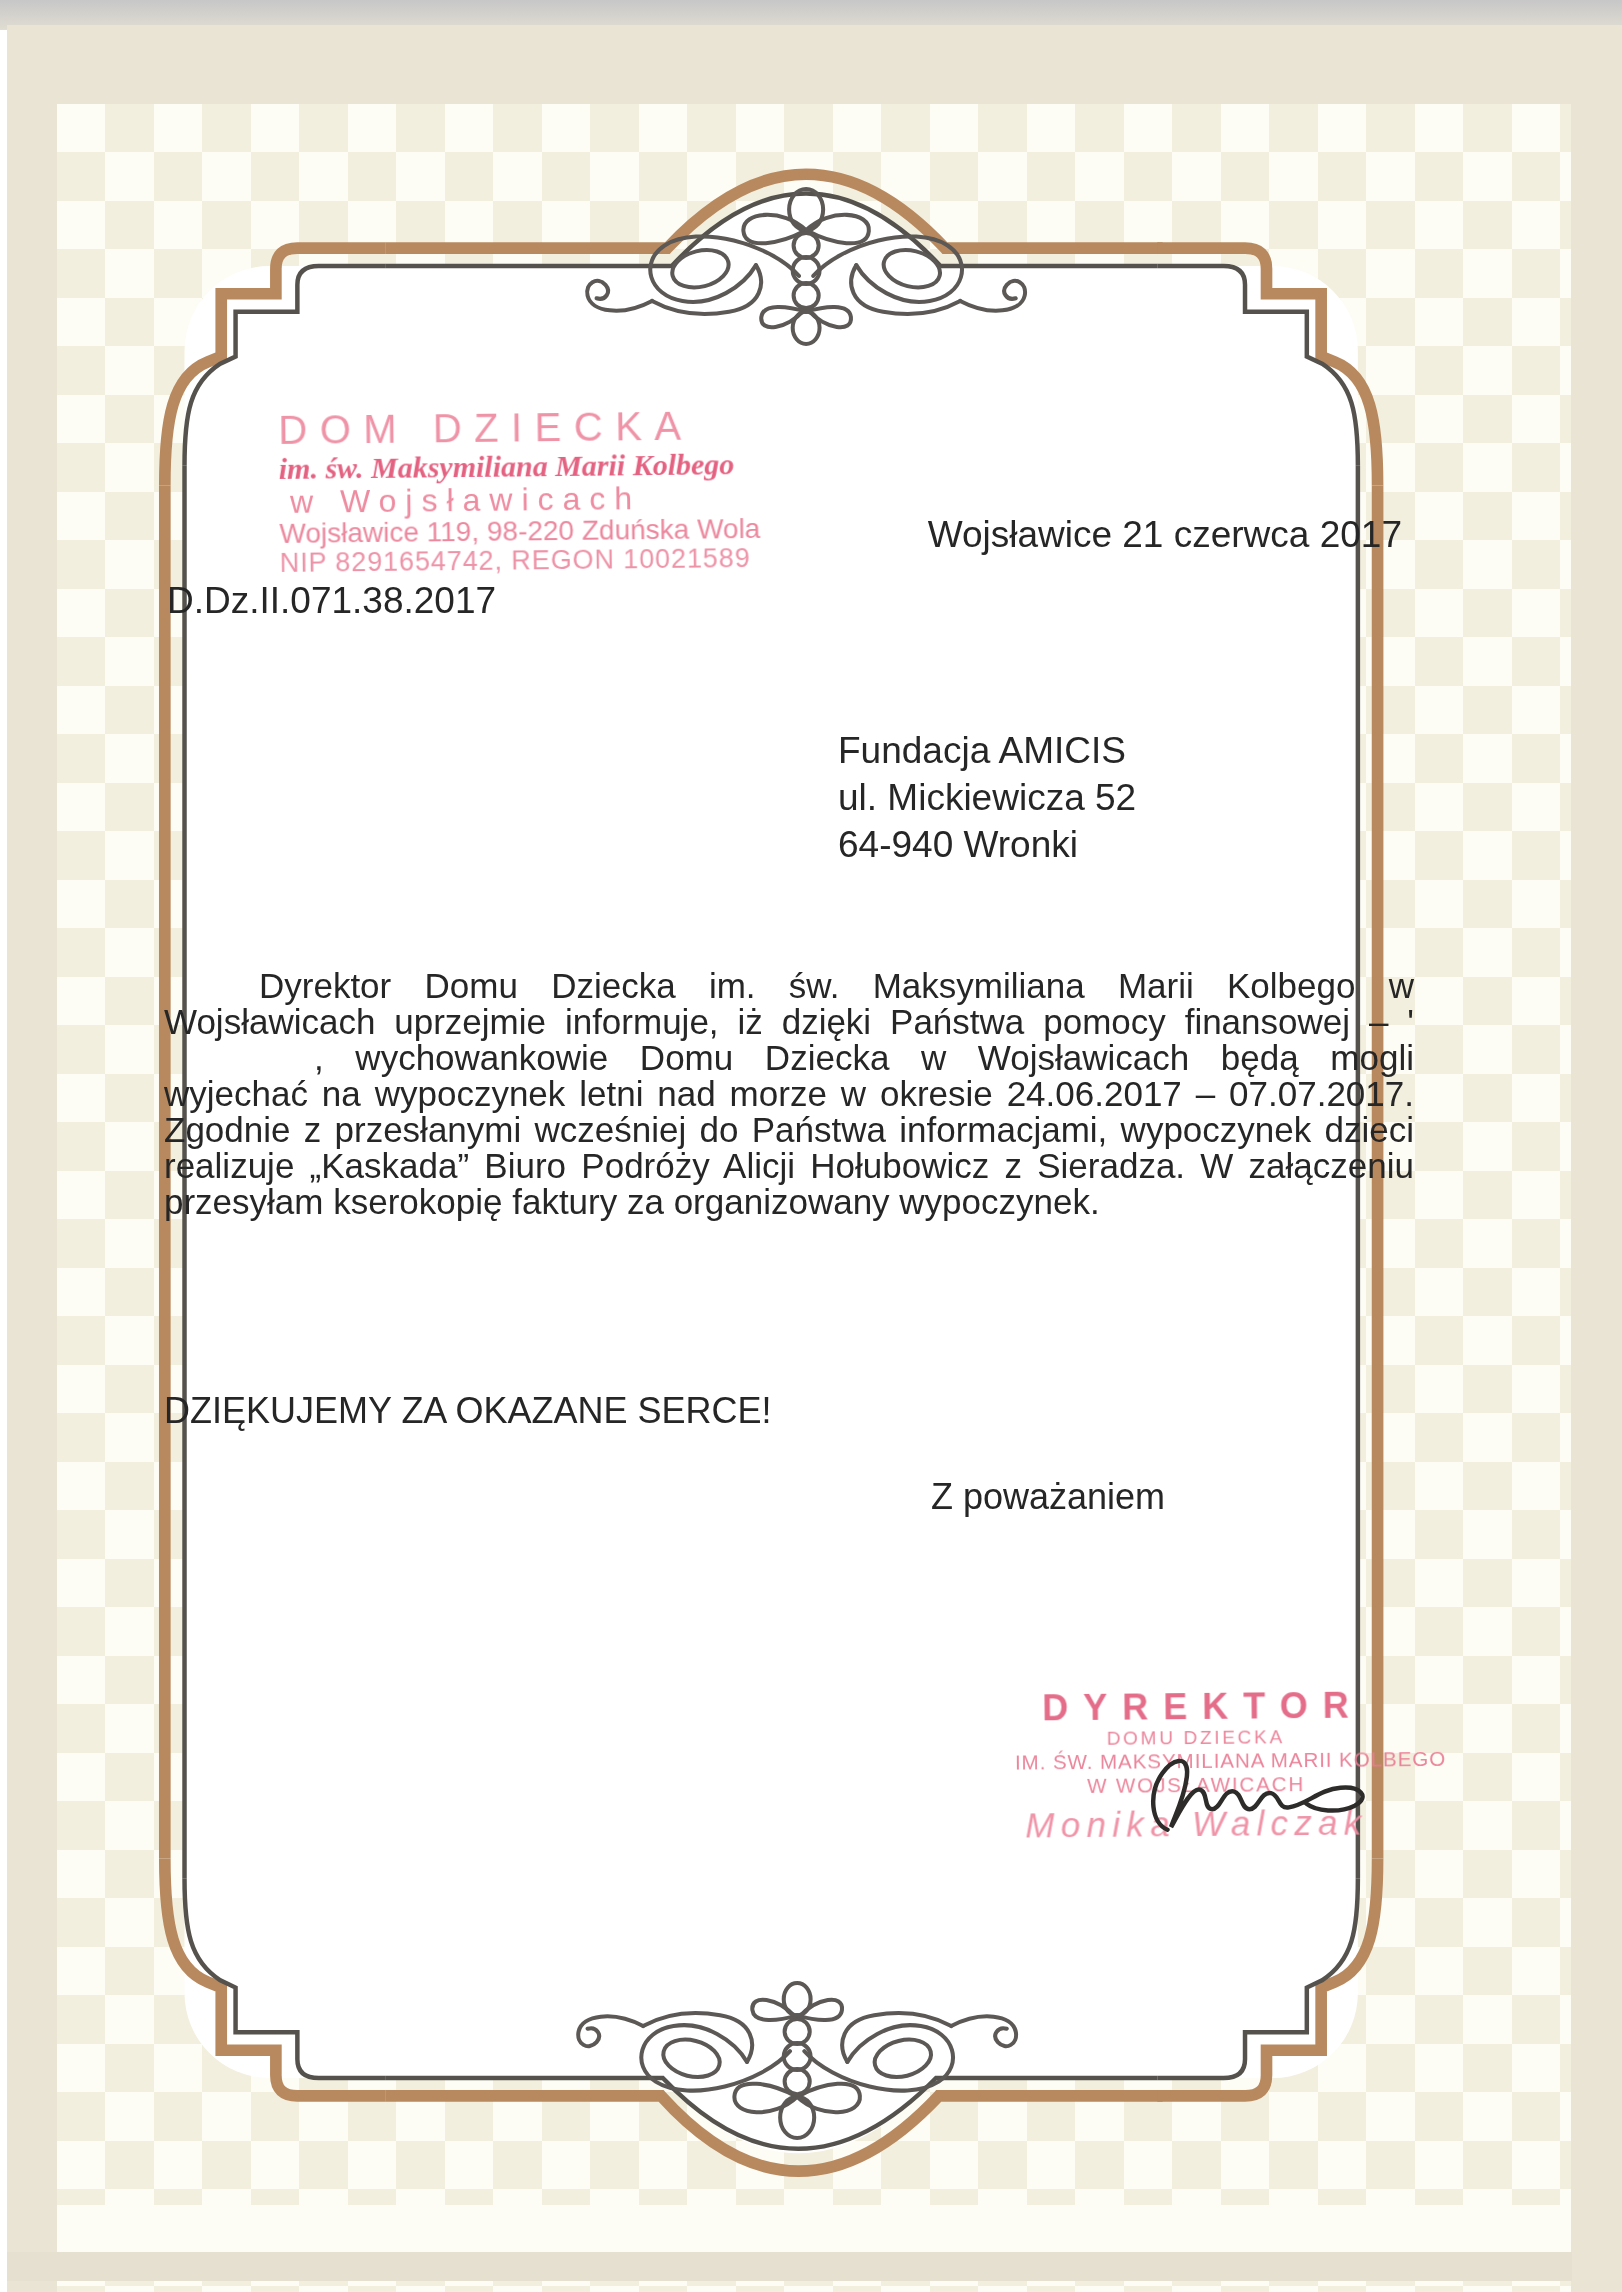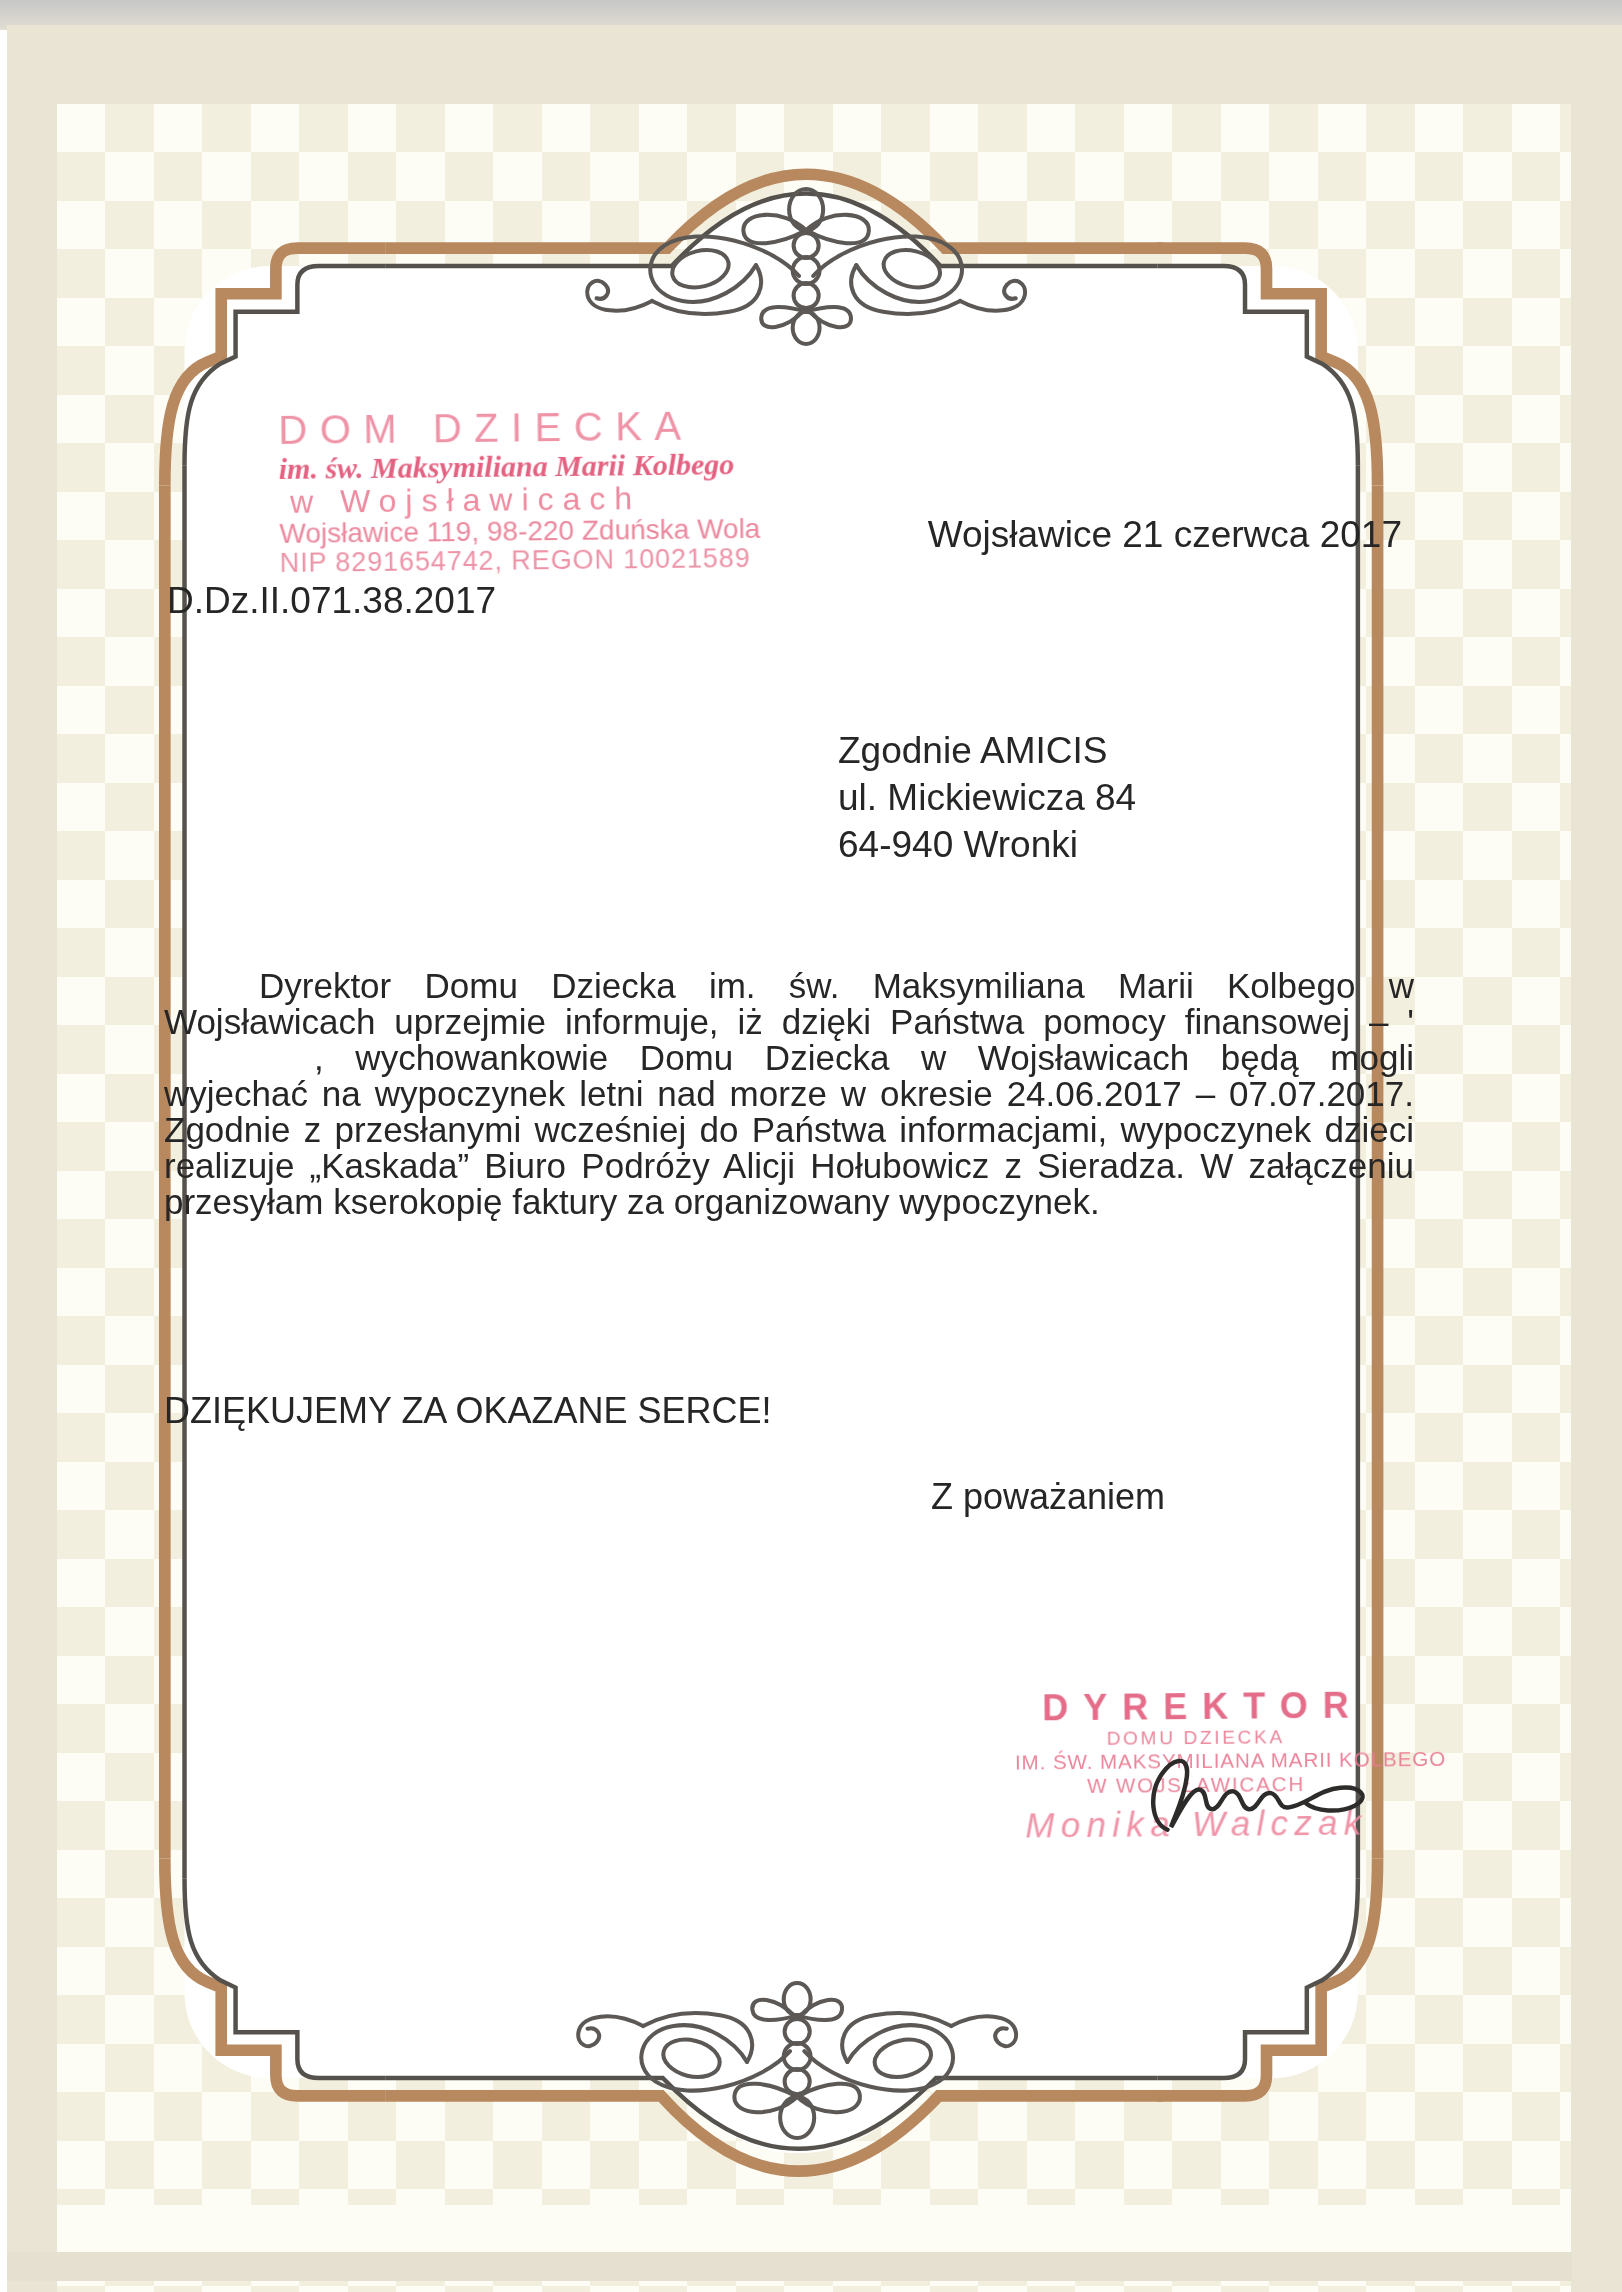--- a/index.html
+++ b/index.html
@@ -133,22 +133,22 @@
       <div class="s1-l2">im. św. Maksymiliana Marii Kolbego</div>
       <div class="s1-l3">w Wojsławicach</div>
       <div class="s1-l4">Wojsławice 119, 98-220 Zduńska Wola</div>
       <div class="s1-l5">NIP 8291654742, REGON 10021589</div>
     </div>
 
     <div class="date">Wojsławice 21 czerwca 2017</div>
     <div class="ref">D.Dz.II.071.38.2017</div>
 
     <div class="recipient">
-      <div>Zgodnie AMICIS</div>
-      <div>ul. Mickiewicza 84</div>
+      <div>Fundacja AMICIS</div>
+      <div>ul. Mickiewicza 52</div>
       <div>64-940 Wronki</div>
     </div>
 
     <p class="par par-1"><span>Dyrektor Domu Dziecka im. św. Maksymiliana Marii Kolbego w Wojsławicach uprzejmie informuje, iż dzięki Państwa pomocy finansowej – '</span><span class="redact-gap"></span><span>, wychowankowie Domu Dziecka w Wojsławicach będą mogli wyjechać na wypoczynek letni nad morze w okresie 24.06.2017 – 07.07.2017. Zgodnie z przesłanymi wcześniej do Państwa informacjami, wypoczynek dzieci realizuje „Kaskada” Biuro Podróży Alicji Hołubowicz z Sieradza. W załączeniu przesyłam kserokopię faktury za organizowany wypoczynek.</span></p>
 
 
     <p class="thanks">DZIĘKUJEMY ZA OKAZANE SERCE!</p>
 
     <div class="closing">Z poważaniem</div>
 

